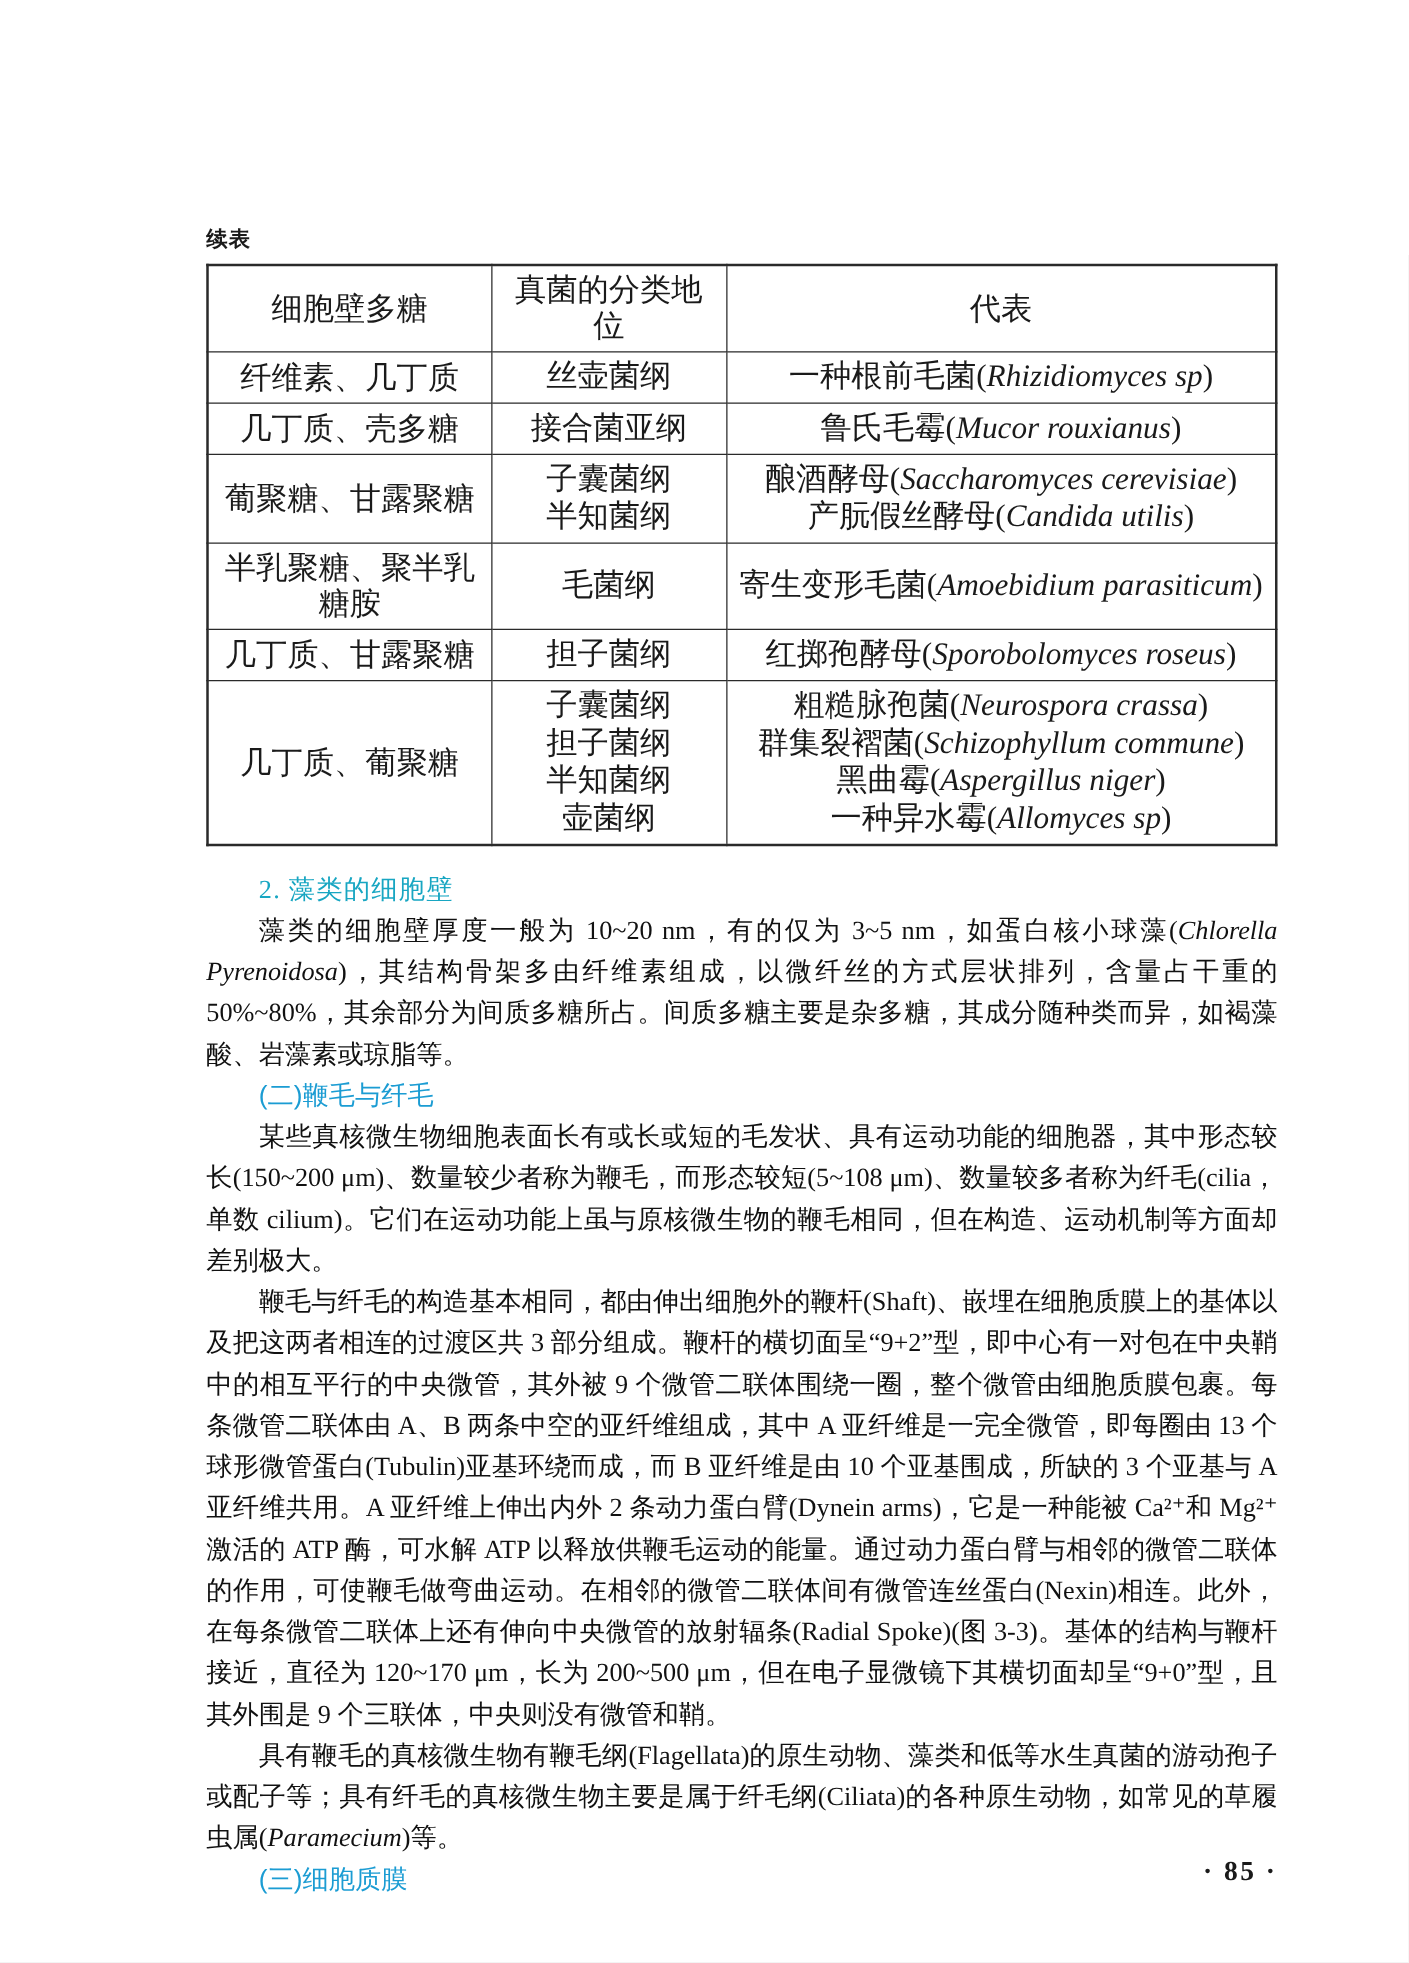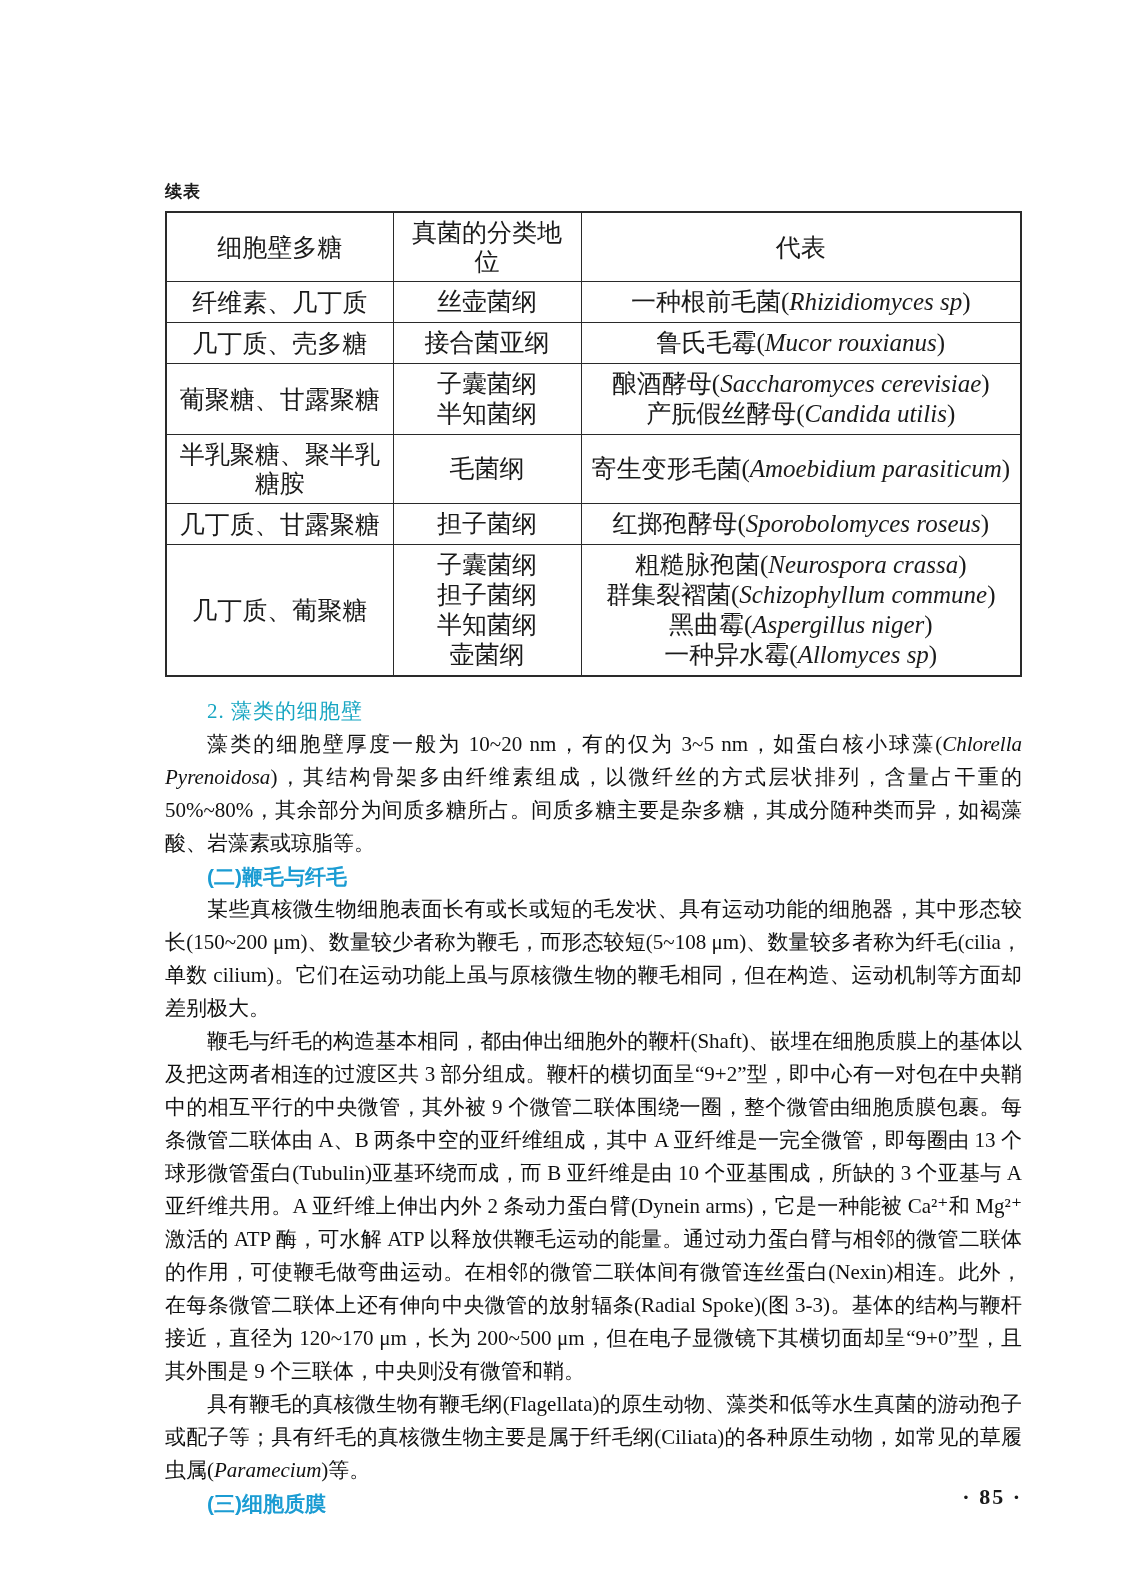--- a/index.html
+++ b/index.html
@@ -54,21 +54,21 @@
   .h-kai {
     color:#18a6c2;
     font-size:21px;
     font-weight:400;
     text-indent:2em;
     letter-spacing:1px;
   }
   .h-bold {
     color:#1b9cd3;
     font-family:"Liberation Sans","DejaVu Sans",sans-serif;
-    font-weight:700;
+    font-weight:400;
     font-size:21px;
     text-indent:2em;
   }
   .page-number {
     position:absolute;
     right:105px; bottom:60px;
     font-size:22px;
     font-weight:700;
     letter-spacing:2px;
     margin-left:28px;

